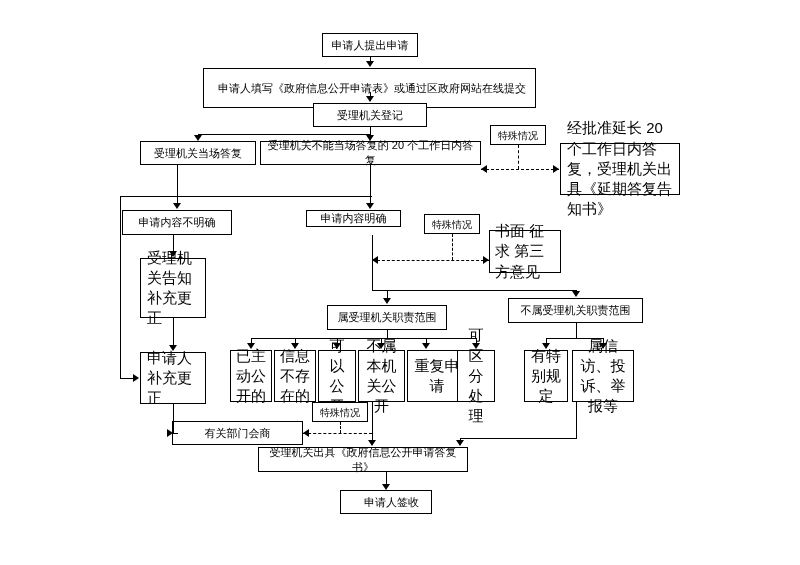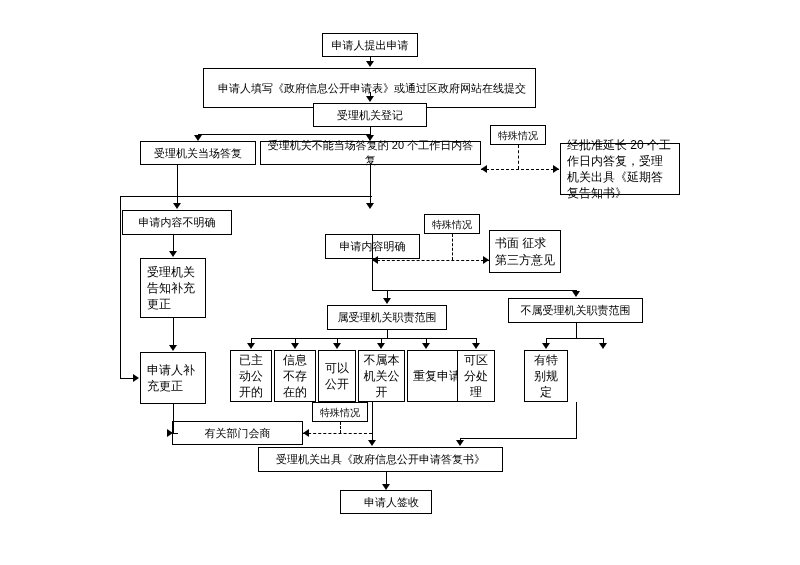--- a/index.html
+++ b/index.html
@@ -19,21 +19,21 @@
     align-items:center;
     justify-content:center;
     text-align:center;
     font-size:11px;
     line-height:1.35;
     color:#000;
     padding:2px 3px;
     white-space:pre-wrap;
     word-break:break-all;
   }
-  .box.tight{font-size:12px;}
+  .box.tight{font-size:15px;}
   .box.small{font-size:10px;line-height:1.3;}
   .vline,.hline{position:absolute;background:#000;}
   .vline{width:1px;}
   .hline{height:1px;}
   .dash-h{position:absolute;height:0;border-top:1px dashed #000;}
   .dash-v{position:absolute;width:0;border-left:1px dashed #000;}
   .arrow-d{position:absolute;width:0;height:0;border-left:4px solid transparent;border-right:4px solid transparent;border-top:6px solid #000;}
   .arrow-l{position:absolute;width:0;height:0;border-top:4px solid transparent;border-bottom:4px solid transparent;border-right:6px solid #000;}
   .arrow-r{position:absolute;width:0;height:0;border-top:4px solid transparent;border-bottom:4px solid transparent;border-left:6px solid #000;}
 </style>
@@ -51,21 +51,21 @@
   <div class="box" style="left:140px;top:141px;width:116px;height:24px;">受理机关当场答复</div>
 
   <div class="box" style="left:260px;top:141px;width:221px;height:24px;text-align:center;">受理机关不能当场答复的 20 个工作日内答复</div>
 
   <div class="box small" style="left:490px;top:125px;width:56px;height:20px;">特殊情况</div>
 
   <div class="box tight" style="left:560px;top:143px;width:120px;height:52px;justify-content:flex-start;text-align:left;padding:4px 6px;">经批准延长 20 个工作日内答复，受理机关出具《延期答复告知书》</div>
 
   <div class="box" style="left:122px;top:210px;width:110px;height:25px;">申请内容不明确</div>
 
-  <div class="box" style="left:325px;top:210px;width:95px;height:25px;margin-top:24px;">申请内容明确</div>
+  <div class="box" style="left:306px;top:210px;width:95px;height:17px;">申请内容明确</div>
 
   <div class="box small" style="left:424px;top:214px;width:56px;height:20px;">特殊情况</div>
 
   <div class="box tight" style="left:489px;top:230px;width:72px;height:43px;justify-content:flex-start;text-align:left;padding:3px 5px;">书面 征求 第三方意见</div>
 
   <div class="box tight" style="left:140px;top:258px;width:66px;height:60px;justify-content:flex-start;text-align:left;padding:4px 6px;">受理机关告知补充更正</div>
 
   <div class="box tight" style="left:140px;top:352px;width:66px;height:52px;justify-content:flex-start;text-align:left;padding:4px 6px;">申请人补充更正</div>
 
   <div class="box" style="left:327px;top:305px;width:120px;height:25px;">属受理机关职责范围</div>
@@ -73,26 +73,27 @@
   <div class="box" style="left:508px;top:298px;width:135px;height:25px;">不属受理机关职责范围</div>
 
   <div class="box tight" style="left:230px;top:350px;width:42px;height:52px;padding:19px 4px;">已主动公开的</div>
   <div class="box tight" style="left:274px;top:350px;width:42px;height:52px;padding:3px 4px;">信息不存在的</div>
   <div class="box tight" style="left:318px;top:350px;width:38px;height:52px;padding:3px 4px;">可以公开</div>
   <div class="box tight" style="left:358px;top:350px;width:47px;height:52px;padding:3px 4px;">不属本机关公开</div>
   <div class="box tight" style="left:407px;top:350px;width:60px;height:52px;padding:3px 4px;">重复申请</div>
   <div class="box tight" style="left:457px;top:350px;width:38px;height:52px;padding:3px 4px;">可区分处理</div>
 
   <div class="box tight" style="left:524px;top:350px;width:44px;height:52px;padding:3px 4px;">有特别规定</div>
+  <div class="box tight" style="left:572px;top:350px;width:62px;height:52px;padding:3px 4px;">属信访、投诉、举报等</div>
 
   <div class="box small" style="left:312px;top:402px;width:56px;height:20px;">特殊情况</div>
 
   <div class="box" style="left:172px;top:421px;width:131px;height:24px;">有关部门会商</div>
 
-  <div class="box" style="left:258px;top:447px;width:245px;height:25px;">受理机关出具《政府信息公开申请答复书》</div>
+  <div class="box" style="left:258px;top:447px;width:210px;height:25px;">受理机关出具《政府信息公开申请答复书》</div>
 
   <div class="box" style="left:340px;top:490px;width:92px;height:24px;padding-left:14px;">申请人签收</div>
 
   <div class="vline" style="left:370px;top:57px;height:5px;"></div>
   <div class="arrow-d" style="left:366px;top:61px;"></div>
 
   <div class="vline" style="left:370px;top:92px;height:5px;"></div>
   <div class="arrow-d" style="left:366px;top:96px;"></div>
 
   <div class="vline" style="left:370px;top:127px;height:7px;"></div>

